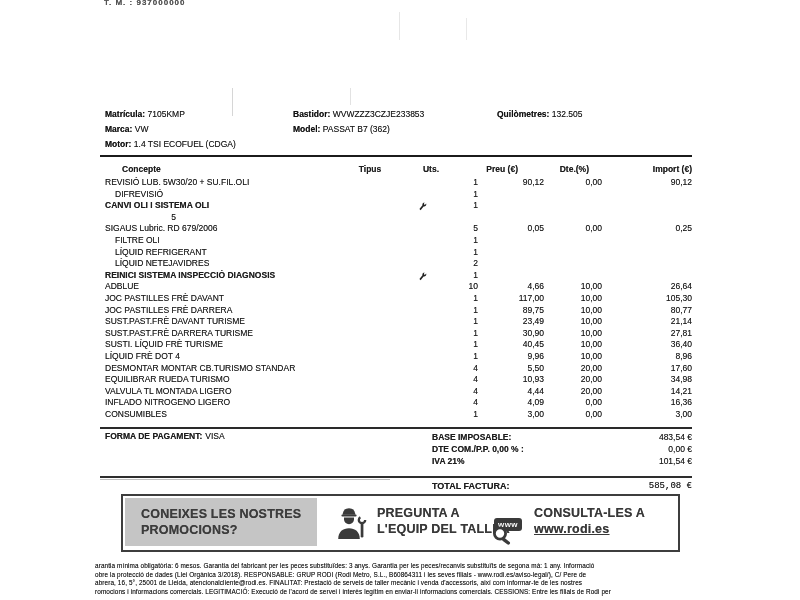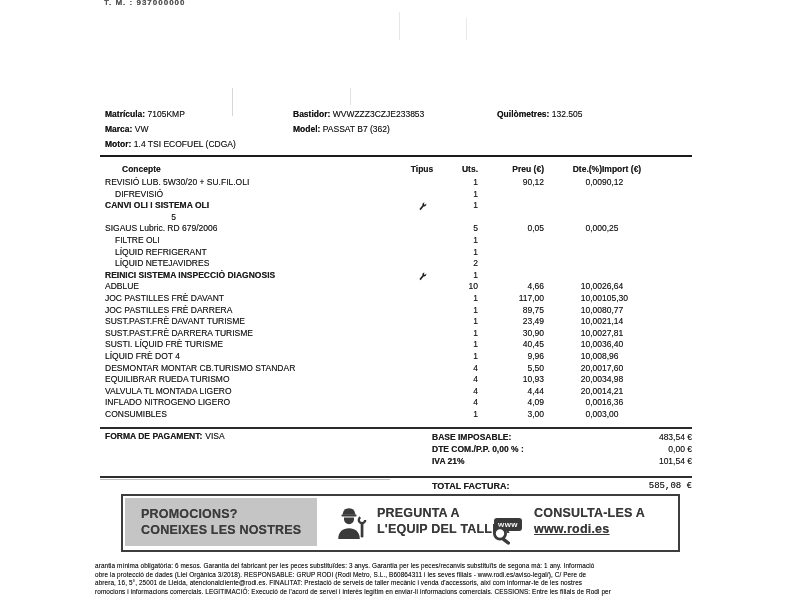--- a/index.html
+++ b/index.html
@@ -22,21 +22,21 @@
 
   
   .thead,.trow{display:flex;width:592px;font-size:8.5px;line-height:11.6px;height:11.6px;}
   .thead{font-weight:bold;}
   .c-con{flex:1;padding-left:5px;white-space:nowrap;overflow:hidden;}
   .thead .c-con{padding-left:22px;}
   .c-tip{width:40px;text-align:center;}
   .c-uts{width:36px;text-align:right;}
   .c-pre{width:66px;text-align:right;}
   .c-dte{width:58px;text-align:right;}
-  .c-imp{width:90px;text-align:left;}
+  .c-imp{width:90px;text-align:right;}
   .indent{padding-left:15px;}
   .bold{font-weight:bold;}
   .wrench svg{vertical-align:middle;margin-top:1px;}
 
   
   .pay{left:105px;top:431px;font-size:8.5px;}
   .pay b{margin-right:3px;}
   .totblock{left:432px;top:431px;width:260px;}
   .totrow{position:relative;height:12.1px;font-size:8.5px;line-height:12px;}
   .totrow .lab{font-weight:bold;}
@@ -84,21 +84,21 @@
   <div class="abs veh" style="left:293px;top:107px;">
     <div><b>Bastidor:</b> <span>WVWZZZ3CZJE233853</span></div>
     <div><b>Model:</b> <span>PASSAT B7 (362)</span></div>
   </div>
   <div class="abs veh" style="left:497px;top:107px;">
     <div><b>Quilòmetres:</b> <span>132.505</span></div>
   </div>
 
   <div class="rule" style="left:100px;top:155px;width:592px;height:2px;"></div>
 
-  <div class="abs thead" style="left:100px;top:164px;">
+  <div class="abs thead" style="left:100px;top:164px;gap:13px;">
     <span class="c-con">Concepte</span>
     <span class="c-tip">Tipus</span>
     <span class="c-uts">Uts.</span>
     <span class="c-pre">Preu (€)</span>
     <span class="c-dte">Dte.(%)</span>
     <span class="c-imp">Import (€)</span>
   </div>
 
   <div class="abs" style="left:100px;top:177px;" id="items">
       <div class="trow">
@@ -289,22 +289,22 @@
   <div class="rule" style="left:100px;top:476px;width:592px;height:1.5px;background:#2e2e2e;"></div>
   <div class="rule" style="left:100px;top:479px;width:290px;height:1px;background:rgba(0,0,0,.25);"></div>
 
   <div class="grand">
     <span class="lab">TOTAL FACTURA:</span>
     <span class="val">585,08 €</span>
   </div>
 
   <div class="abs banner">
     <div class="promo">
+      <div>CONEIXES LES NOSTRES</div>
       <div>PROMOCIONS?</div>
-      <div>CONEIXES LES NOSTRES</div>
     </div>
 
     <div class="ask-icon">
       <svg width="30" height="36" viewBox="0 0 30 36" fill="#3a3a3a">
         <path d="M12 3.2a6.4 6.4 0 0 0-6.2 5.3l-.1 1.3h12.6l-.1-1.3A6.4 6.4 0 0 0 12 3.2z"></path>
         <rect x="4.4" y="9.6" width="15.2" height="1.9" rx="1"></rect>
         <path d="M7 12.4h10v1.8a5 5 0 0 1-10 0z"></path>
         <path d="M1.2 34c0-7.4 4.8-10.8 10.8-10.8S22.8 26.6 22.8 34z"></path>
         <circle cx="25" cy="15" r="3.2" fill="none" stroke="#3a3a3a" stroke-width="2.3" stroke-dasharray="13 6.5"></circle>
         <rect x="23.7" y="17.6" width="2.7" height="15" rx="1.3"></rect>

